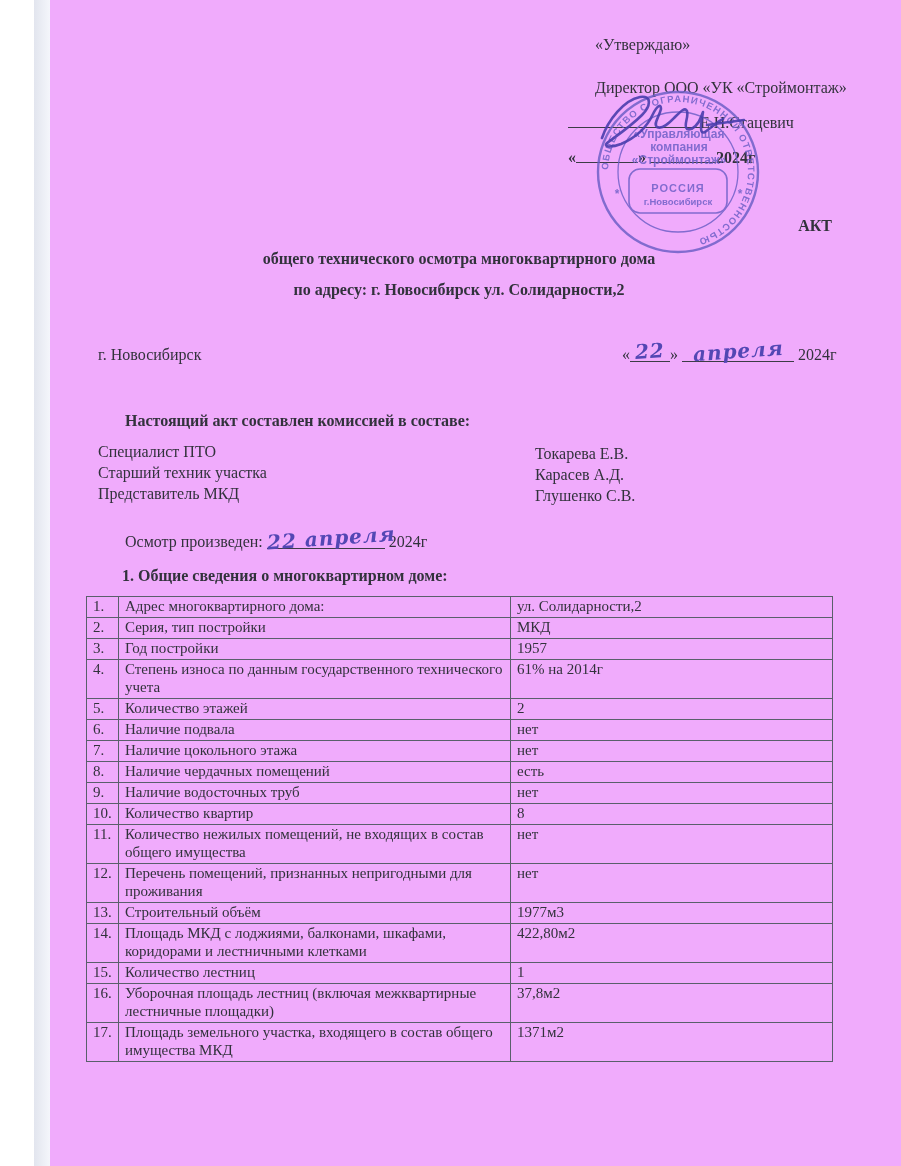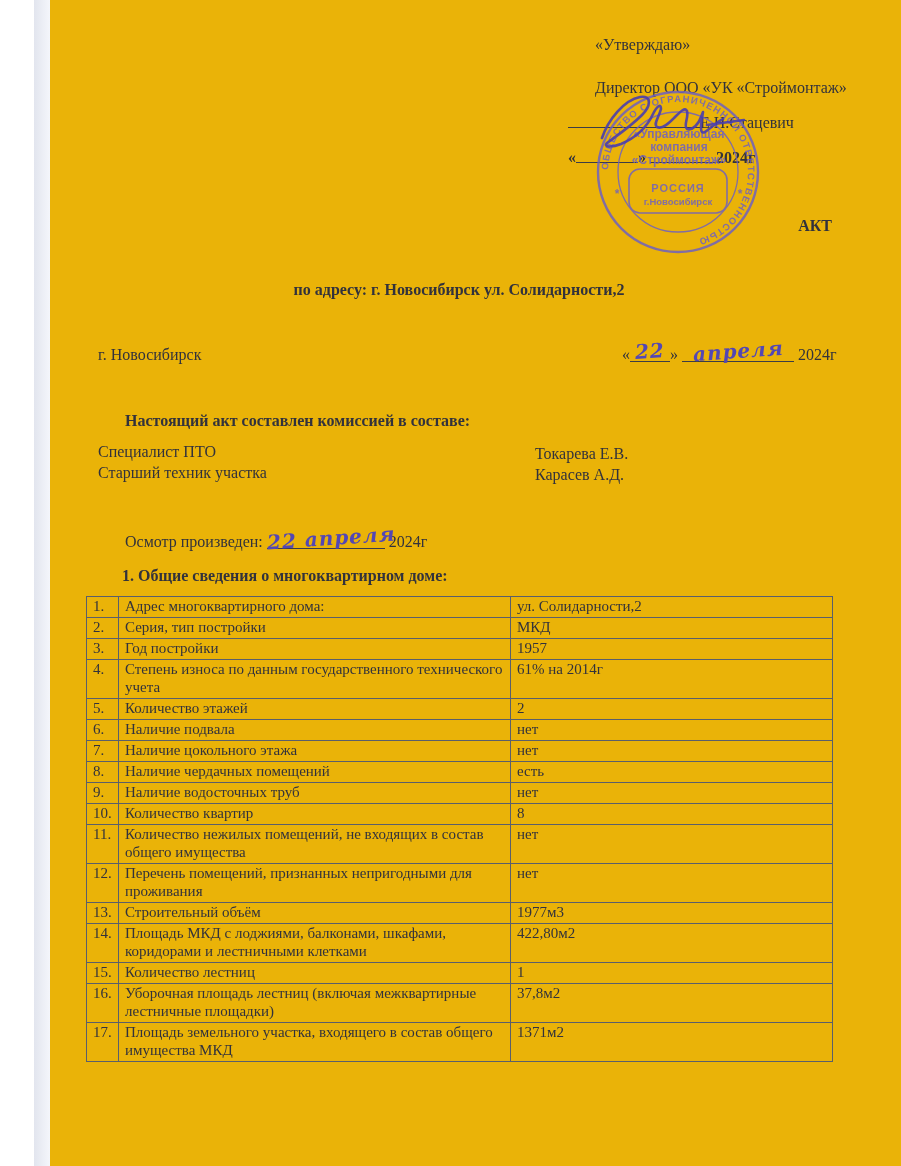--- a/index.html
+++ b/index.html
@@ -1,18 +1,18 @@
 <!DOCTYPE html>
 <html><head>
 <meta charset="utf-8">
 <style>
   html,body{margin:0;padding:0;background:#ffffff;}
   .scan{
     position:relative; width:901px; height:1166px; overflow:hidden;
-    background:#eab308;
+    background:#f0abfc;
     font-family:"Liberation Serif","DejaVu Serif",serif;
     color:#32323c;
   }
   .left-strip{position:absolute;left:0;top:0;width:34px;height:1166px;background:#ffffff;}
   .left-edge{position:absolute;left:34px;top:0;width:16px;height:1166px;
     background:linear-gradient(90deg,#e2e5ee 0%,#f4f6fb 100%);}
   .abs{position:absolute;}
   .t{font-size:16px;line-height:19px;white-space:nowrap;}
   .b{font-weight:bold;}
   .center-line{left:86px;width:746px;text-align:center;}
@@ -82,37 +82,42 @@
   </svg>
 
   <svg class="abs ink-sign" style="left:594px;top:92px;" width="155" height="56" viewBox="0 0 155 56">
     <g fill="none" stroke="#4a3eae" stroke-width="2.6" stroke-linecap="round" stroke-linejoin="round">
       <path d="M 8,46 C 14,28 30,8 46,5 C 58,3 57,14 48,23 C 36,35 21,45 13,51 C 9,55 17,56 27,52 C 41,46 53,35 59,22 C 63,14 67,11 67,17 C 65,25 59,32 63,35 C 69,38 77,29 81,25 C 87,19 91,15 93,19 C 95,25 89,34 93,37 C 99,39 105,31 107,25 L 109,20 C 107,32 105,43 111,40 C 117,36 123,30 129,27"></path>
       <path d="M 113,33 L 150,28"></path>
     </g>
   </svg>
 
   <div class="abs t b center-line" style="top:216px;text-align:right;">АКТ</div>
+  <div class="abs t b center-line" style="top:249px;">общего технического осмотра многоквартирного дома</div>
   <div class="abs t b center-line" style="top:280px;">по адресу: г. Новосибирск ул. Солидарности,2</div>
 
   <div class="abs t" style="left:98px;top:345px;">г. Новосибирск</div>
   <div class="abs t" style="left:622px;top:345px;">
     <span>«</span><span class="blank" style="width:40px;"><span class="hand">22</span></span><span>»</span>&nbsp;<span class="blank" style="width:112px;"><span class="hand">апреля</span></span>&nbsp;<span>2024г</span>
   </div>
 
   <div class="abs t b" style="left:125px;top:411px;">Настоящий акт составлен комиссией в составе:</div>
   <div class="abs" style="left:98px;top:443px;width:740px;text-align:right;">
       <div class="member-row">
         <span class="member-role">Специалист ПТО</span>
         <span class="member-name">Токарева Е.В.</span>
       </div>
       <div class="member-row">
         <span class="member-role">Старший техник участка</span>
         <span class="member-name">Карасев А.Д.</span>
       </div>
+      <div class="member-row">
+        <span class="member-role">Представитель МКД</span>
+        <span class="member-name">Глушенко С.В.</span>
+      </div>
     </div>
 
   <div class="abs t" style="left:125px;top:532px;">
     <span>Осмотр произведен:</span>&nbsp;<span class="blank" style="width:118px;"><span class="hand">22 апреля</span></span>&nbsp;<span>2024г</span>
   </div>
 
   <div class="abs t b" style="left:122px;top:566px;">1. Общие сведения о многоквартирном доме:</div>
 
   <table class="general abs" style="left:86px;top:596px;">
     <colgroup>

